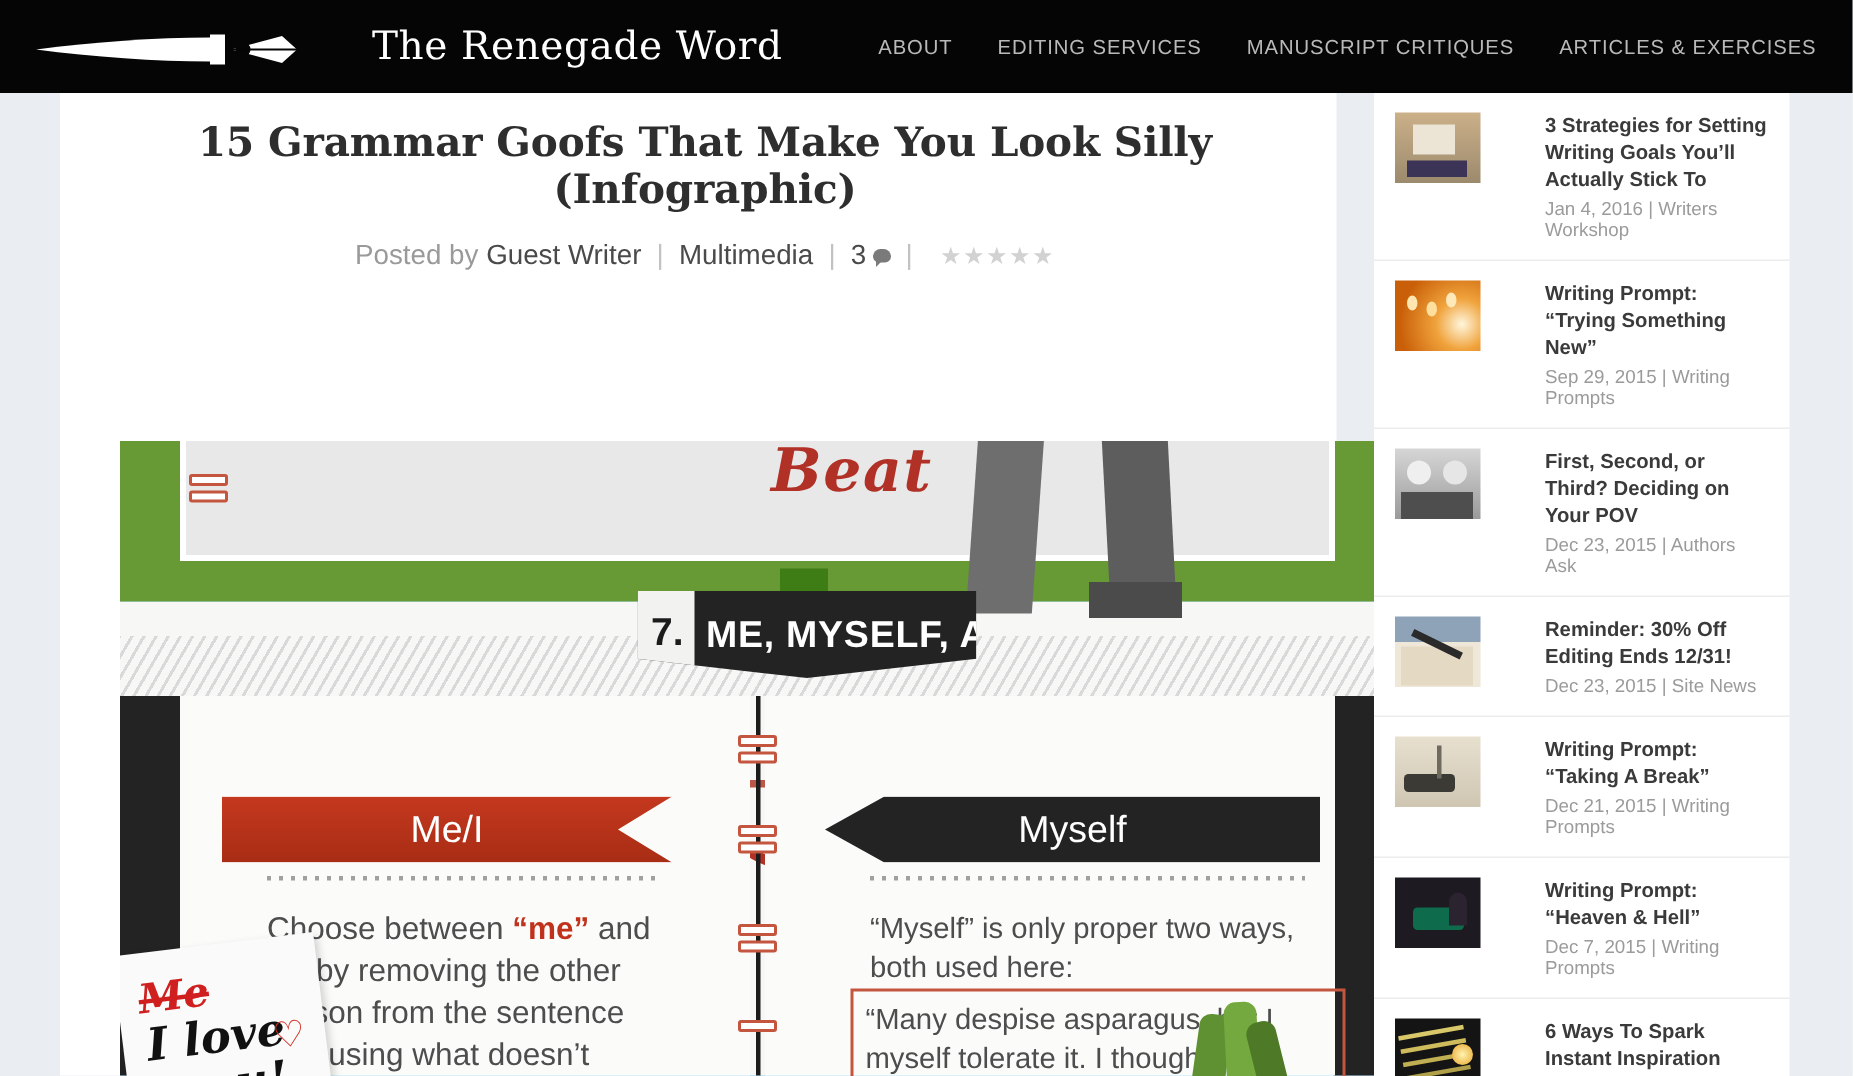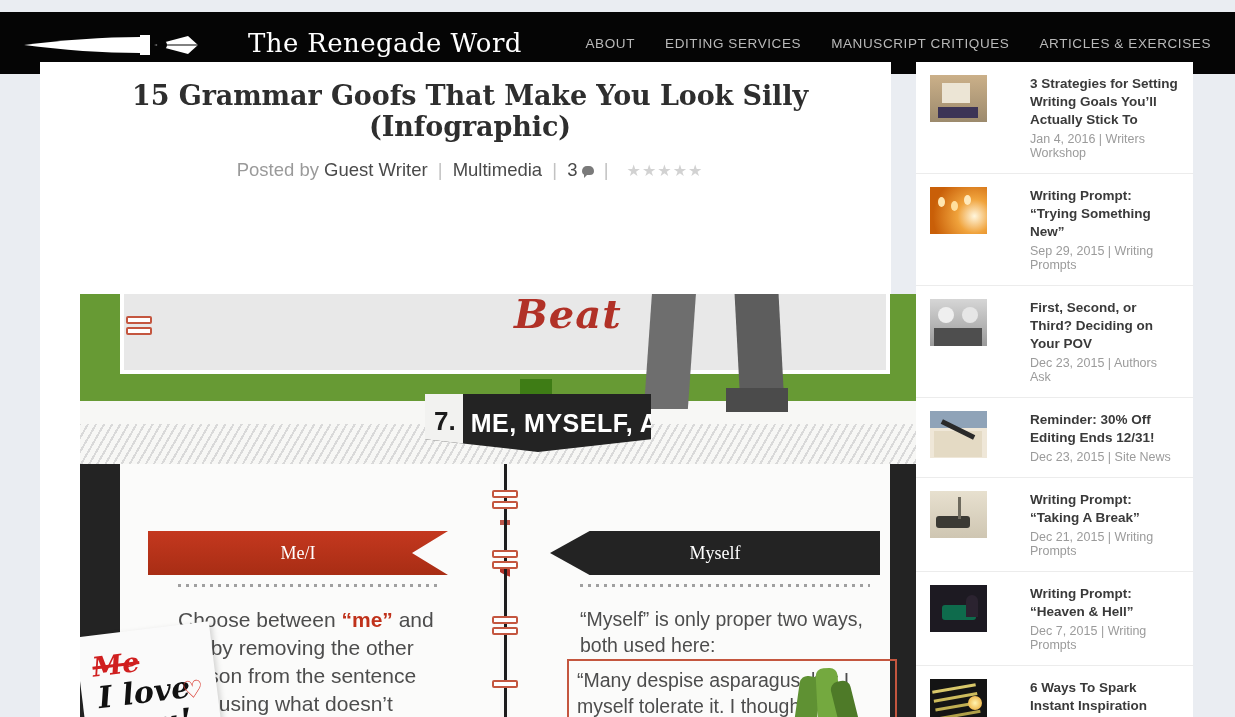--- a/index.html
+++ b/index.html
@@ -5,21 +5,21 @@
   * { margin:0; padding:0; box-sizing:border-box; }
   html, body {
     width:1235px; height:717px;
     background:#eaedf2;
     font-family:"Liberation Sans", sans-serif;
     overflow:hidden;
   }
 
   
   #site-header{
-    position:absolute; top:12px; left:0; width:1235px; height:62px;
+    position:absolute; top:0; left:0; width:1235px; height:62px;
     background:#050505;
     display:flex; align-items:center;
   }
   #brand{ display:flex; align-items:center; margin-left:22px; }
   #nib-icon{ width:190px; height:34px; display:block; }
   #brand-title{
     font-family:"DejaVu Serif","Liberation Serif",serif;
     color:#ffffff; font-size:26px; letter-spacing:.4px;
     margin-left:36px; white-space:nowrap;
   }
@@ -119,21 +119,21 @@
     background:#f2f2f0; color:#1c1c1c; font-size:26px; font-weight:bold;
     padding:6px 7px 10px 9px; margin-right:8px; align-self:stretch;
     display:flex; align-items:center;
   }
   .section-banner .label{ font-size:25px; letter-spacing:.5px; white-space:nowrap; }
   .green-tab{ position:absolute; left:440px; top:85px; width:32px; height:20px; background:#3e7c15; }
 
   .ribbon{
     position:absolute; top:237px; height:44px; display:flex;
     align-items:center; justify-content:center; color:#fff;
-    font-family:Liberation Serif, serif; font-size:18px;
+    font-family:Liberation Sans, sans-serif; font-size:25px;
   }
   .ribbon.me{ left:68px; width:300px; background:linear-gradient(#c4381f,#a82d14); clip-path:polygon(0 0,100% 0,88% 50%,100% 100%,0 100%); }
   .ribbon.myself{ left:470px; width:330px; background:#232323; clip-path:polygon(12% 0,100% 0,100% 100%,12% 100%,0 50%); }
   .dotline{ position:absolute; top:290px; height:3px;
     background:repeating-linear-gradient(90deg,#a0a0a0 0 3px,transparent 3px 8px); }
   .dotline.l{ left:98px; width:260px; }
   .dotline.r{ left:500px; width:290px; }
 
   .col-text{
     position:absolute; top:312px; font-family:"Liberation Sans",sans-serif;

